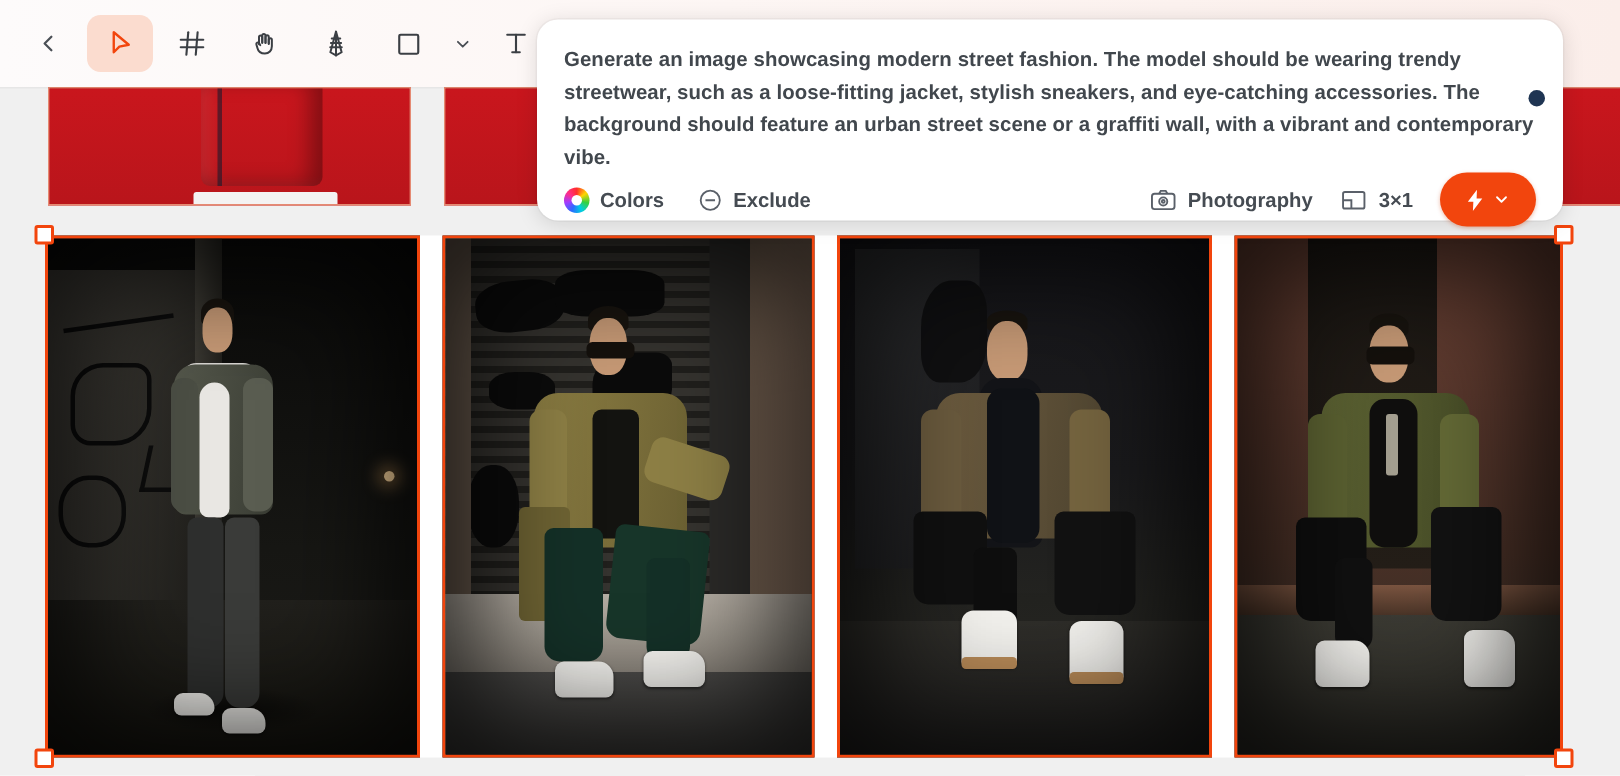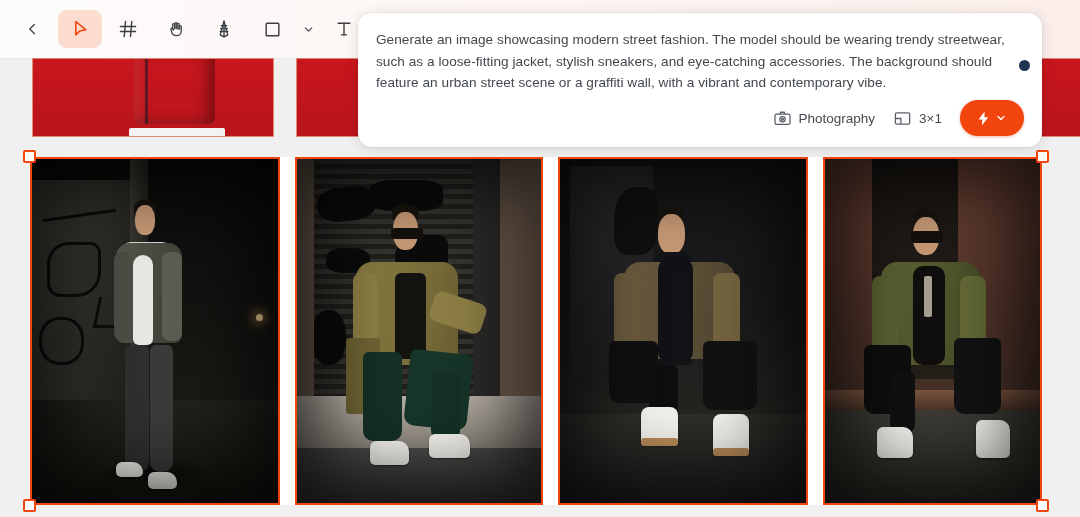--- a/index.html
+++ b/index.html
@@ -58,21 +58,21 @@
   .tbtn svg { display:block; }
   .caret-btn { width:20px; height:38px; display:flex; align-items:center; justify-content:center; cursor:pointer; color:#4a4f55;}
 
   
   #prompt-panel {
     position:absolute; left:358px; top:13px; width:684px; height:134px;
     background:#ffffff; border-radius:14px;
     box-shadow:0 2px 14px rgba(0,0,0,.13), 0 0 0 1px rgba(0,0,0,.03);
     z-index:10;
     padding:16px 18px 0 18px;
-    display:flex; flex-direction:column; justify-content:space-between;
+    display:flex; flex-direction:column; justify-content:space-between;font-weight:bold;
   }
   #prompt-text {
     font-size:13.6px; line-height:21.5px; color:#41474d;
     letter-spacing:.05px;
     position:relative;
   }
   .caret-dot {
     position:absolute; right:-6px; top:25px;
     width:11px; height:11px; border-radius:50%;
     background:#1f3553;
@@ -394,20 +394,33 @@
     </svg>
   </div>
 </div>
 
 <div id="prompt-panel">
 
   <div id="prompt-text">Generate an image showcasing modern street fashion. The model should be wearing trendy streetwear, such as a loose-fitting jacket, stylish sneakers, and eye-catching accessories. The background should feature an urban street scene or a graffiti wall, with a vibrant and contemporary vibe.</div>
   <div class="caret-dot" style="right:12px;top:47px;"></div>
 
   <div id="panel-controls">
+    <div class="pc-left">
+      <div class="pc-item">
+        <span class="color-wheel"></span>
+        <span>Colors</span>
+      </div>
+      <div class="pc-item">
+        <svg width="17" height="17" viewBox="0 0 24 24" fill="none" stroke="#5a6069" stroke-width="1.7">
+          <circle cx="12" cy="12" r="9"></circle>
+            <line x1="7.5" y1="12" x2="16.5" y2="12"></line>
+        </svg>
+        <span>Exclude</span>
+      </div>
+    </div>
 
     <div class="pc-right">
       <div class="pc-item">
         <svg width="19" height="19" viewBox="0 0 24 24" fill="none" stroke="#5a6069" stroke-width="1.6">
           <rect x="2.5" y="6.5" width="19" height="13" rx="2.2"></rect>
           <path d="M8.5 6.5 l1.4-2.4h4.2l1.4 2.4"></path>
           <circle cx="12" cy="13" r="3.4"></circle>
             <circle cx="12" cy="13" r="1.2"></circle>
         </svg>
         <span>Photography</span>

